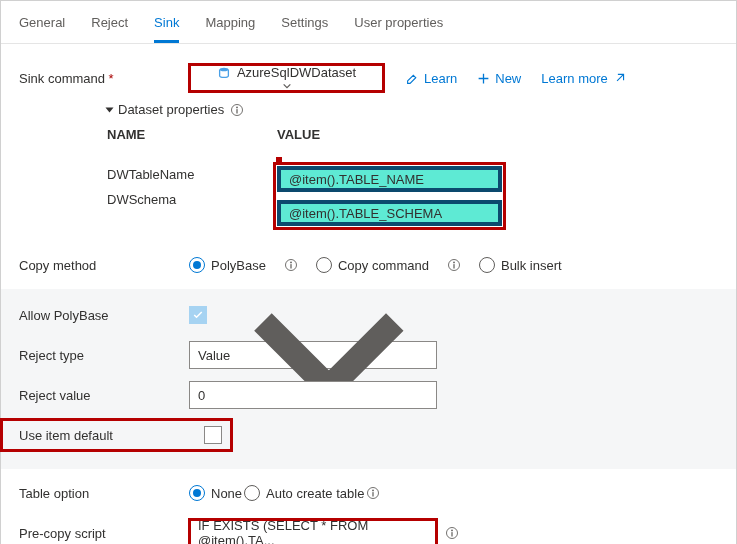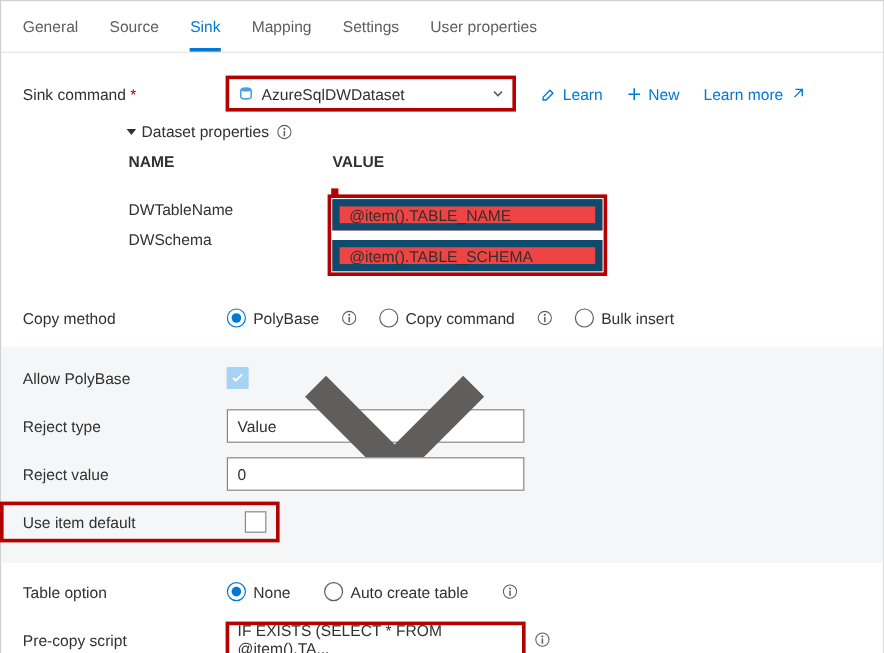--- a/index.html
+++ b/index.html
@@ -26,43 +26,44 @@
 
   
   .content { padding: 18px 18px 8px 18px; }
   .row { display: flex; align-items: center; margin-bottom: 8px; min-height: 32px; }
   .label-col { width: 170px; flex-shrink: 0; color: #323130; }
   .req { color: #a80000; }
 
   
   .dropdown {
     display: flex; align-items: center; justify-content: space-between;
-    border: 1px solid #8a8886; height: 28px; padding: 0 8px; width: 240px;
+    border: 1px solid #8a8886; height: 28px; padding: 0 8px; width: 195px;
     background: #fff;
+    flex-direction: column;
   }
   .dropdown .icon-db { width: 14px; height: 14px; margin-right: 6px; }
   .dropdown .chev { width: 10px; height: 10px; }
   .link { color: #0078d4; cursor: pointer; display: inline-flex; align-items: center; gap: 5px; }
   .link svg { width: 13px; height: 13px; }
   .link-block { display: flex; gap: 20px; margin-left: 22px; align-items: center; }
 
   
   .hl-red { outline: 3px solid #b50000; outline-offset: -2px; }
 
   
   .ds-props { margin-left: 88px; margin-top: 8px; margin-bottom: 14px; }
   .ds-head { display: flex; align-items: center; gap: 6px; margin-bottom: 10px; }
   .tri { width: 0; height: 0; border-left: 5px solid #323130; border-top: 4px solid transparent; border-bottom: 4px solid transparent; transform: rotate(90deg);}
   .ds-table { }
   .ds-hrow, .ds-drow { display: flex; }
   .ds-hrow { font-weight: 600; color: #323130; margin-bottom: 10px; }
   .dcol-name { width: 170px; }
   .dcol-val { width: 235px; }
   .val-box {
-    border: 6px solid #0c4a6e; background: #ef4444;
+    border: 4px solid #0c4a6e; background: #5eead4;
     height: 26px; padding: 0 8px; display:flex; align-items:center;
     width: 225px;
   }
   .ds-drow { margin-bottom: 10px; align-items: center;}
   .ds-vals-wrap { padding: 4px 2px 2px 2px; }
 
   
   .radios { display:flex; gap: 18px; align-items: center; }
   .radio { display:inline-flex; align-items:center; gap:6px; }
   .rdot { width:16px; height:16px; border:1px solid #605e5c; border-radius:50%; display:inline-flex; align-items:center; justify-content:center; }
@@ -81,31 +82,31 @@
   .poly-block .row { padding: 0 18px; }
 
   .select-box, .text-input {
     border:1px solid #8a8886; height:28px; padding:0 8px; width:248px;
     display:flex; align-items:center; justify-content:space-between; background:#fff;
   }
   .text-input { justify-content:flex-start; }
 
   .label-col.tight { display:flex; align-items:center; }
 
-  .table-option .radios { gap: 28px; }
+  .table-option .radios { gap: 2px; }
 
 </style>
 </head>
 <body>
 
 <div class="container">
 
   <div class="tabs">
     <div class="tab">General</div>
-    <div class="tab">Source</div>
+    <div class="tab">Reject</div>
     <div class="tab active">Sink</div>
     <div class="tab">Mapping</div>
     <div class="tab">Settings</div>
     <div class="tab">User properties</div>
   </div>
 
   <div class="content">
 
     <div class="row">
       <div class="label-col">

